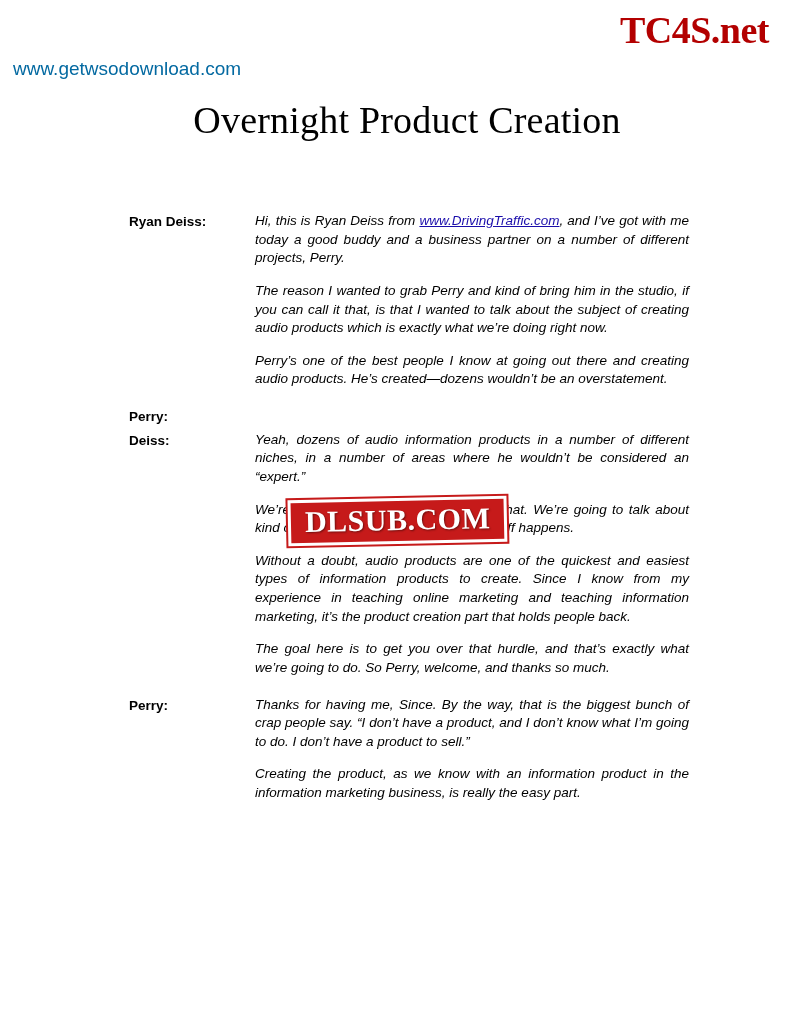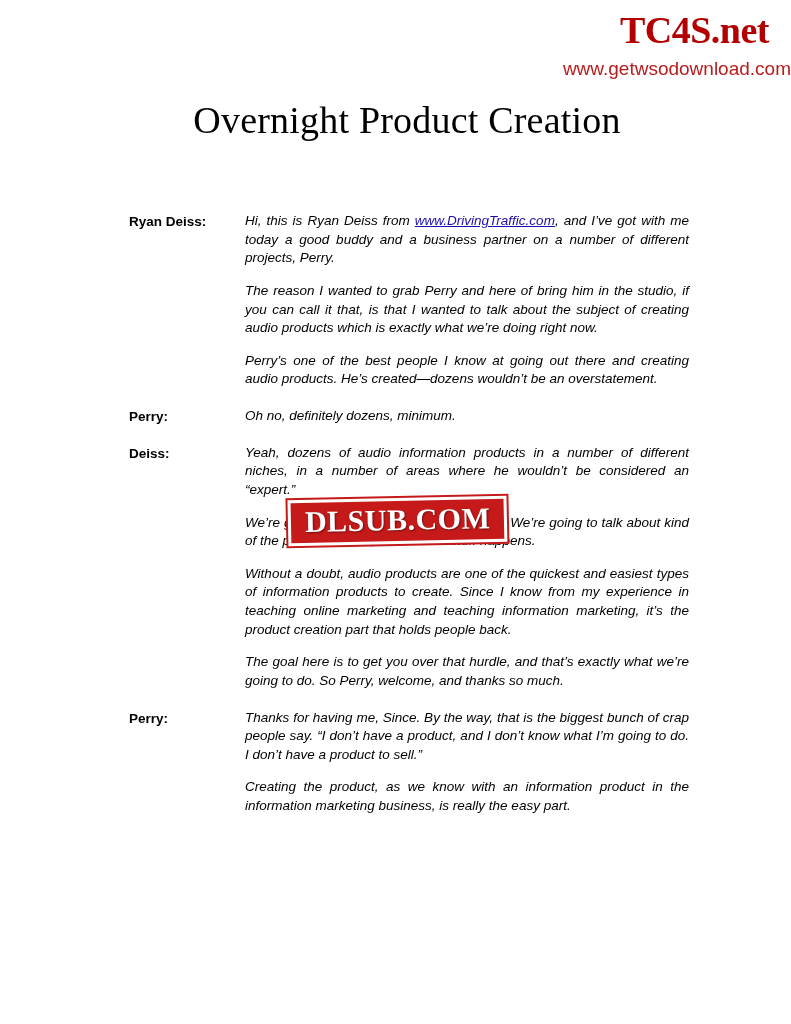--- a/index.html
+++ b/index.html
@@ -62,22 +62,22 @@
     text-shadow: 1px 1px 2px rgba(0,0,0,0.45);
     white-space: nowrap;
   }
 
   
   .site-url {
     position: absolute;
     top: 58px;
     left: 0;
     width: 100%;
-    text-align: right;
-    color: #b91c1c;
+    text-align: left;
+    color: #0369a1;
     font-family: "Liberation Sans", sans-serif;
     font-size: 19px;
   }
   .doc-title {
     position: absolute;
     top: 98px;
     left: 5px;
     width: 100%;
     text-align: center;
     font-family: "Liberation Serif", serif;
@@ -100,20 +100,21 @@
   .transcript {
     position: absolute;
     top: 212px;
     left: 116px;
     width: 560px;
   }
   .entry {
     display: flex;
     align-items: flex-start;
     margin-bottom: 4px;
+    gap: 10px;
   }
   .speaker {
     width: 116px;
     flex: 0 0 116px;
     font-size: 13.5px;
     font-weight: bold;
     line-height: 1.38;
     padding-top: 1px;
   }
   .blocks {
@@ -141,29 +142,26 @@
   <div class="wm-topright">TC4S.net</div>
 
   <div class="site-url">www.getwsodownload.com</div>
   <div class="doc-title">Overnight Product Creation</div>
 
   <div class="transcript">
       <div class="entry">
         <div class="speaker">Ryan Deiss:</div>
         <div class="blocks">
           <p class="para"><span>Hi, this is Ryan Deiss from </span><a class="link" href="#">www.DrivingTraffic.com</a><span>, and I’ve got with me today a good buddy and a business partner on a number of different projects, Perry.</span></p>
-          <p class="para">The reason I wanted to grab Perry and here of bring him in the studio, if you can call it that, is that I wanted to talk about the subject of creating audio products which is exactly what we’re doing right now.</p>
+          <p class="para">The reason I wanted to grab Perry and kind of bring him in the studio, if you can call it that, is that I wanted to talk about the subject of creating audio products which is exactly what we’re doing right now.</p>
           <p class="para">Perry’s one of the best people I know at going out there and creating audio products. He’s created—dozens wouldn’t be an overstatement.</p>
         </div>
       </div>
       <div class="entry">
         <div class="speaker">Perry:</div>
-        <div class="blocks">
-          <p class="para">Oh no, definitely dozens, minimum.</p>
-        </div>
       </div>
       <div class="entry">
         <div class="speaker">Deiss:</div>
         <div class="blocks">
           <p class="para">Yeah, dozens of audio information products in a number of different niches, in a number of areas where he wouldn’t be considered an “expert.”</p>
           <p class="para">We’re going to talk about how he does that. We’re going to talk about kind of the production of it, how all that stuff happens.</p>
           <p class="para">Without a doubt, audio products are one of the quickest and easiest types of information products to create. Since I know from my experience in teaching online marketing and teaching information marketing, it’s the product creation part that holds people back.</p>
           <p class="para">The goal here is to get you over that hurdle, and that’s exactly what we’re going to do. So Perry, welcome, and thanks so much.</p>
         </div>
       </div>

